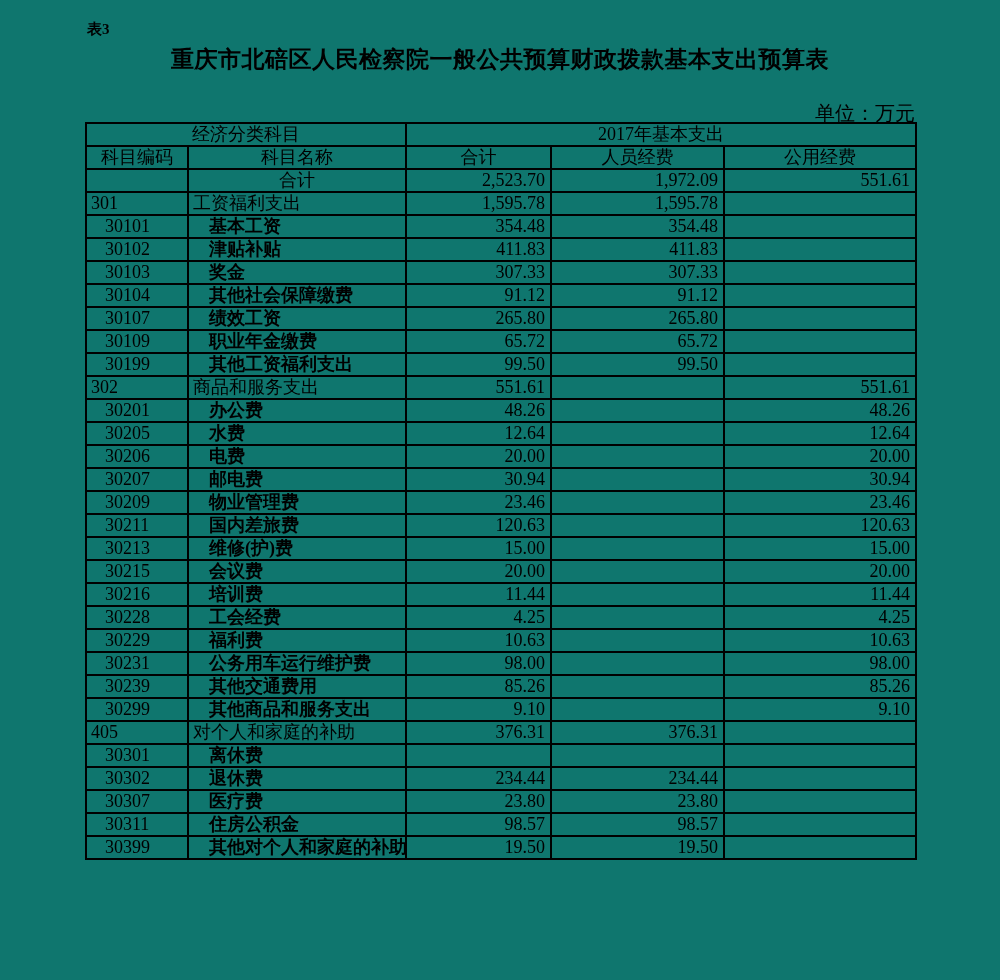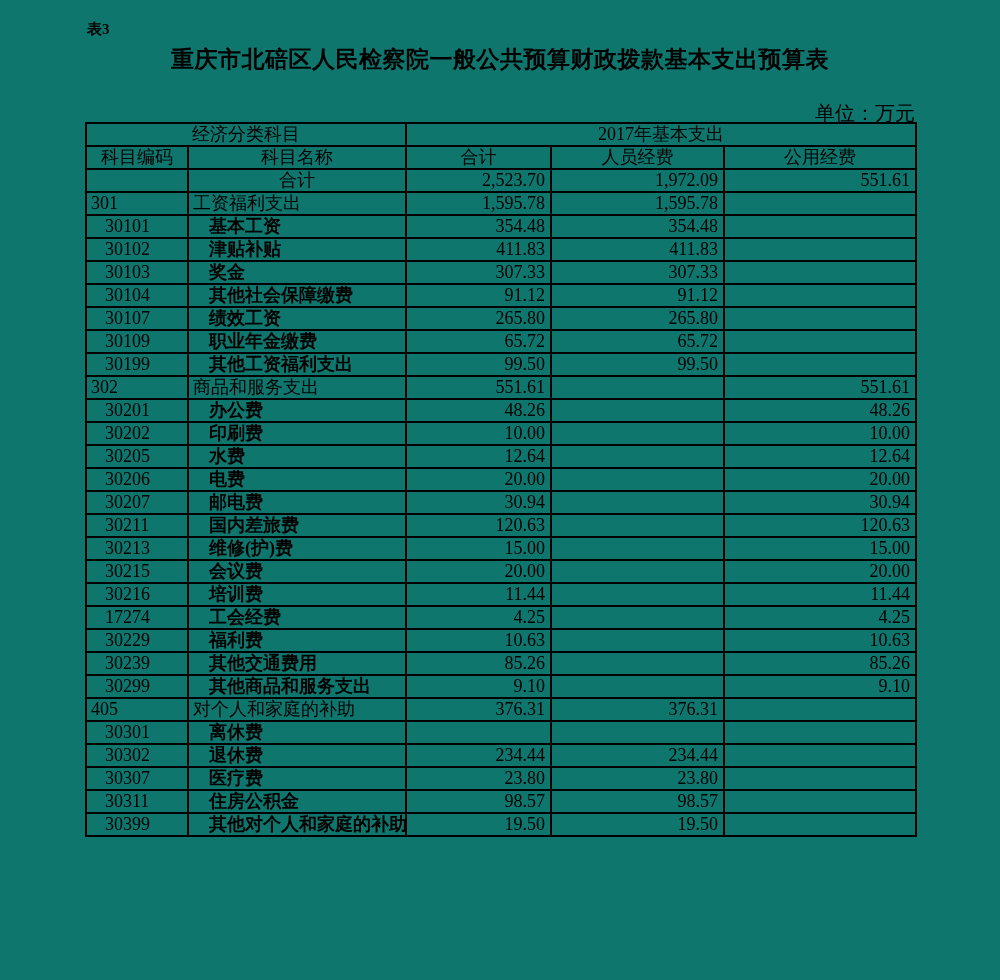--- a/index.html
+++ b/index.html
@@ -173,27 +173,20 @@
           <td class="c-num">551.61</td>
         </tr>
         <tr>
           <td class="c-code indent">30201</td>
           <td class="c-name indent">办公费</td>
           <td class="c-num">48.26</td>
           <td class="c-num"></td>
           <td class="c-num">48.26</td>
         </tr>
         <tr>
-          <td class="c-code indent">30202</td>
-          <td class="c-name indent">印刷费</td>
-          <td class="c-num">10.00</td>
-          <td class="c-num"></td>
-          <td class="c-num">10.00</td>
-        </tr>
-        <tr>
           <td class="c-code indent">30205</td>
           <td class="c-name indent">水费</td>
           <td class="c-num">12.64</td>
           <td class="c-num"></td>
           <td class="c-num">12.64</td>
         </tr>
         <tr>
           <td class="c-code indent">30206</td>
           <td class="c-name indent">电费</td>
           <td class="c-num">20.00</td>
@@ -201,20 +194,27 @@
           <td class="c-num">20.00</td>
         </tr>
         <tr>
           <td class="c-code indent">30207</td>
           <td class="c-name indent">邮电费</td>
           <td class="c-num">30.94</td>
           <td class="c-num"></td>
           <td class="c-num">30.94</td>
         </tr>
         <tr>
+          <td class="c-code indent">30209</td>
+          <td class="c-name indent">物业管理费</td>
+          <td class="c-num">23.46</td>
+          <td class="c-num"></td>
+          <td class="c-num">23.46</td>
+        </tr>
+        <tr>
           <td class="c-code indent">30211</td>
           <td class="c-name indent">国内差旅费</td>
           <td class="c-num">120.63</td>
           <td class="c-num"></td>
           <td class="c-num">120.63</td>
         </tr>
         <tr>
           <td class="c-code indent">30213</td>
           <td class="c-name indent">维修(护)费</td>
           <td class="c-num">15.00</td>
@@ -229,32 +229,39 @@
           <td class="c-num">20.00</td>
         </tr>
         <tr>
           <td class="c-code indent">30216</td>
           <td class="c-name indent">培训费</td>
           <td class="c-num">11.44</td>
           <td class="c-num"></td>
           <td class="c-num">11.44</td>
         </tr>
         <tr>
-          <td class="c-code indent">17274</td>
+          <td class="c-code indent">30228</td>
           <td class="c-name indent">工会经费</td>
           <td class="c-num">4.25</td>
           <td class="c-num"></td>
           <td class="c-num">4.25</td>
         </tr>
         <tr>
           <td class="c-code indent">30229</td>
           <td class="c-name indent">福利费</td>
           <td class="c-num">10.63</td>
           <td class="c-num"></td>
           <td class="c-num">10.63</td>
+        </tr>
+        <tr>
+          <td class="c-code indent">30231</td>
+          <td class="c-name indent">公务用车运行维护费</td>
+          <td class="c-num">98.00</td>
+          <td class="c-num"></td>
+          <td class="c-num">98.00</td>
         </tr>
         <tr>
           <td class="c-code indent">30239</td>
           <td class="c-name indent">其他交通费用</td>
           <td class="c-num">85.26</td>
           <td class="c-num"></td>
           <td class="c-num">85.26</td>
         </tr>
         <tr>
           <td class="c-code indent">30299</td>

